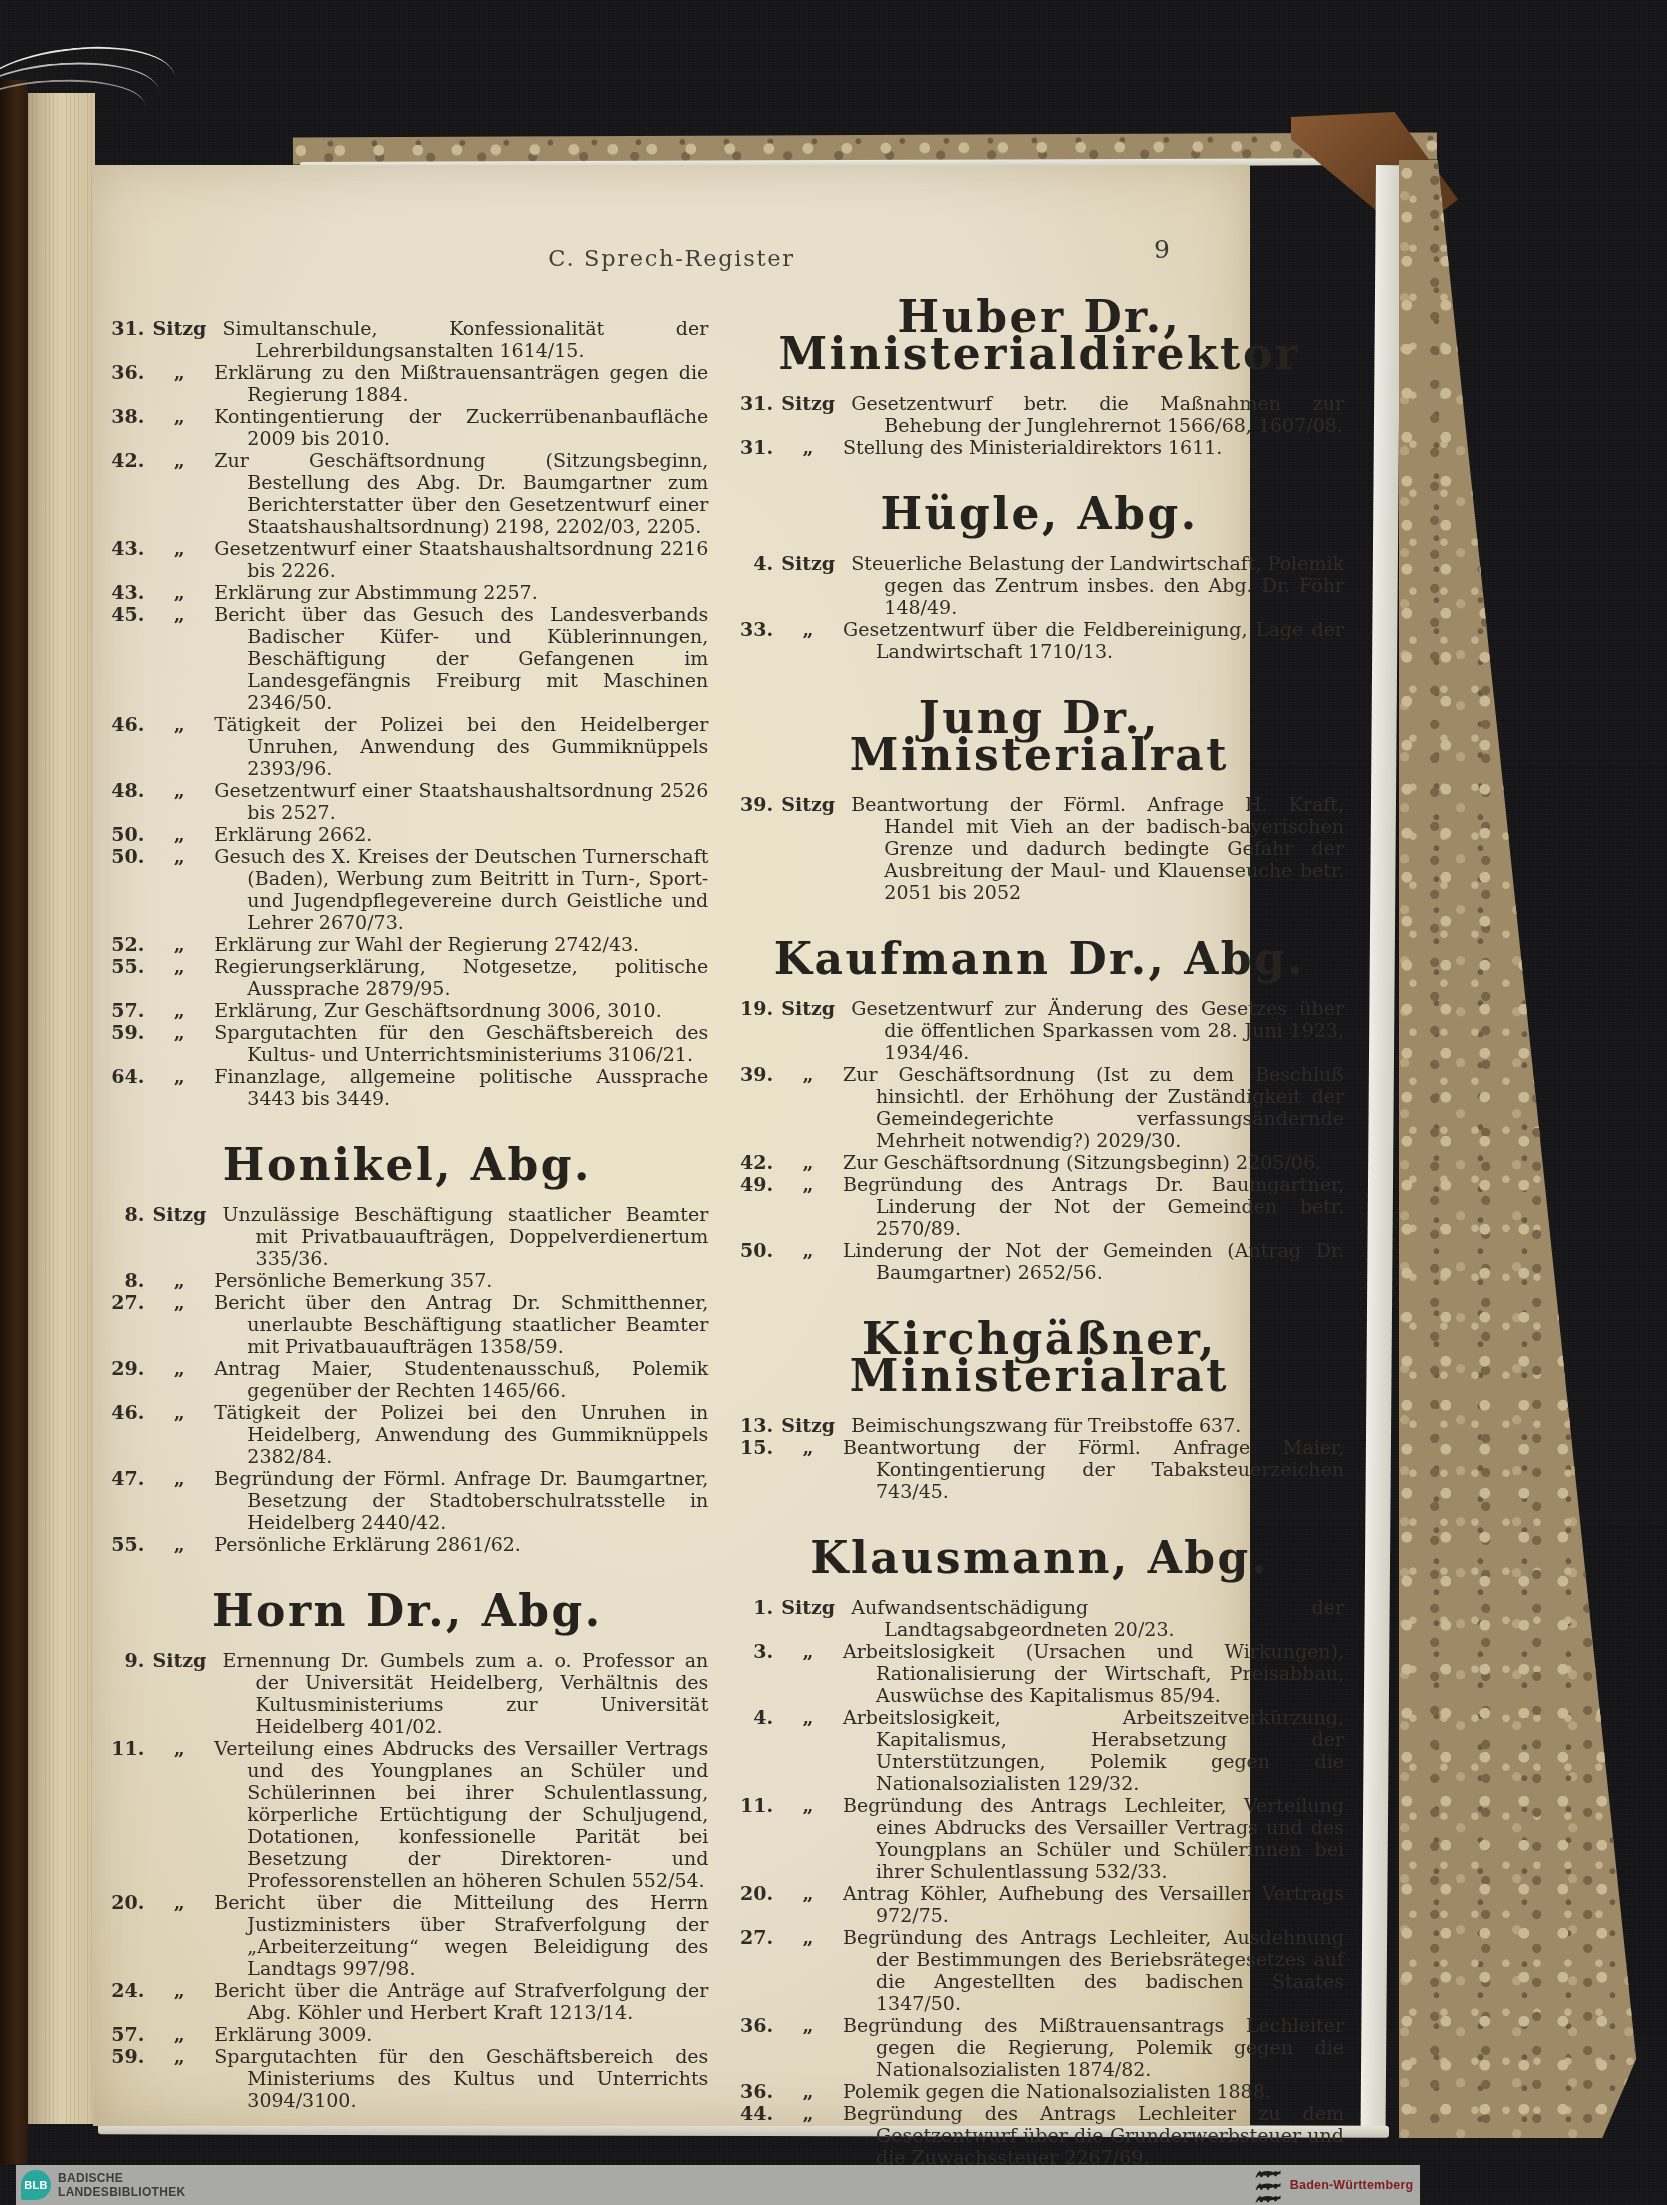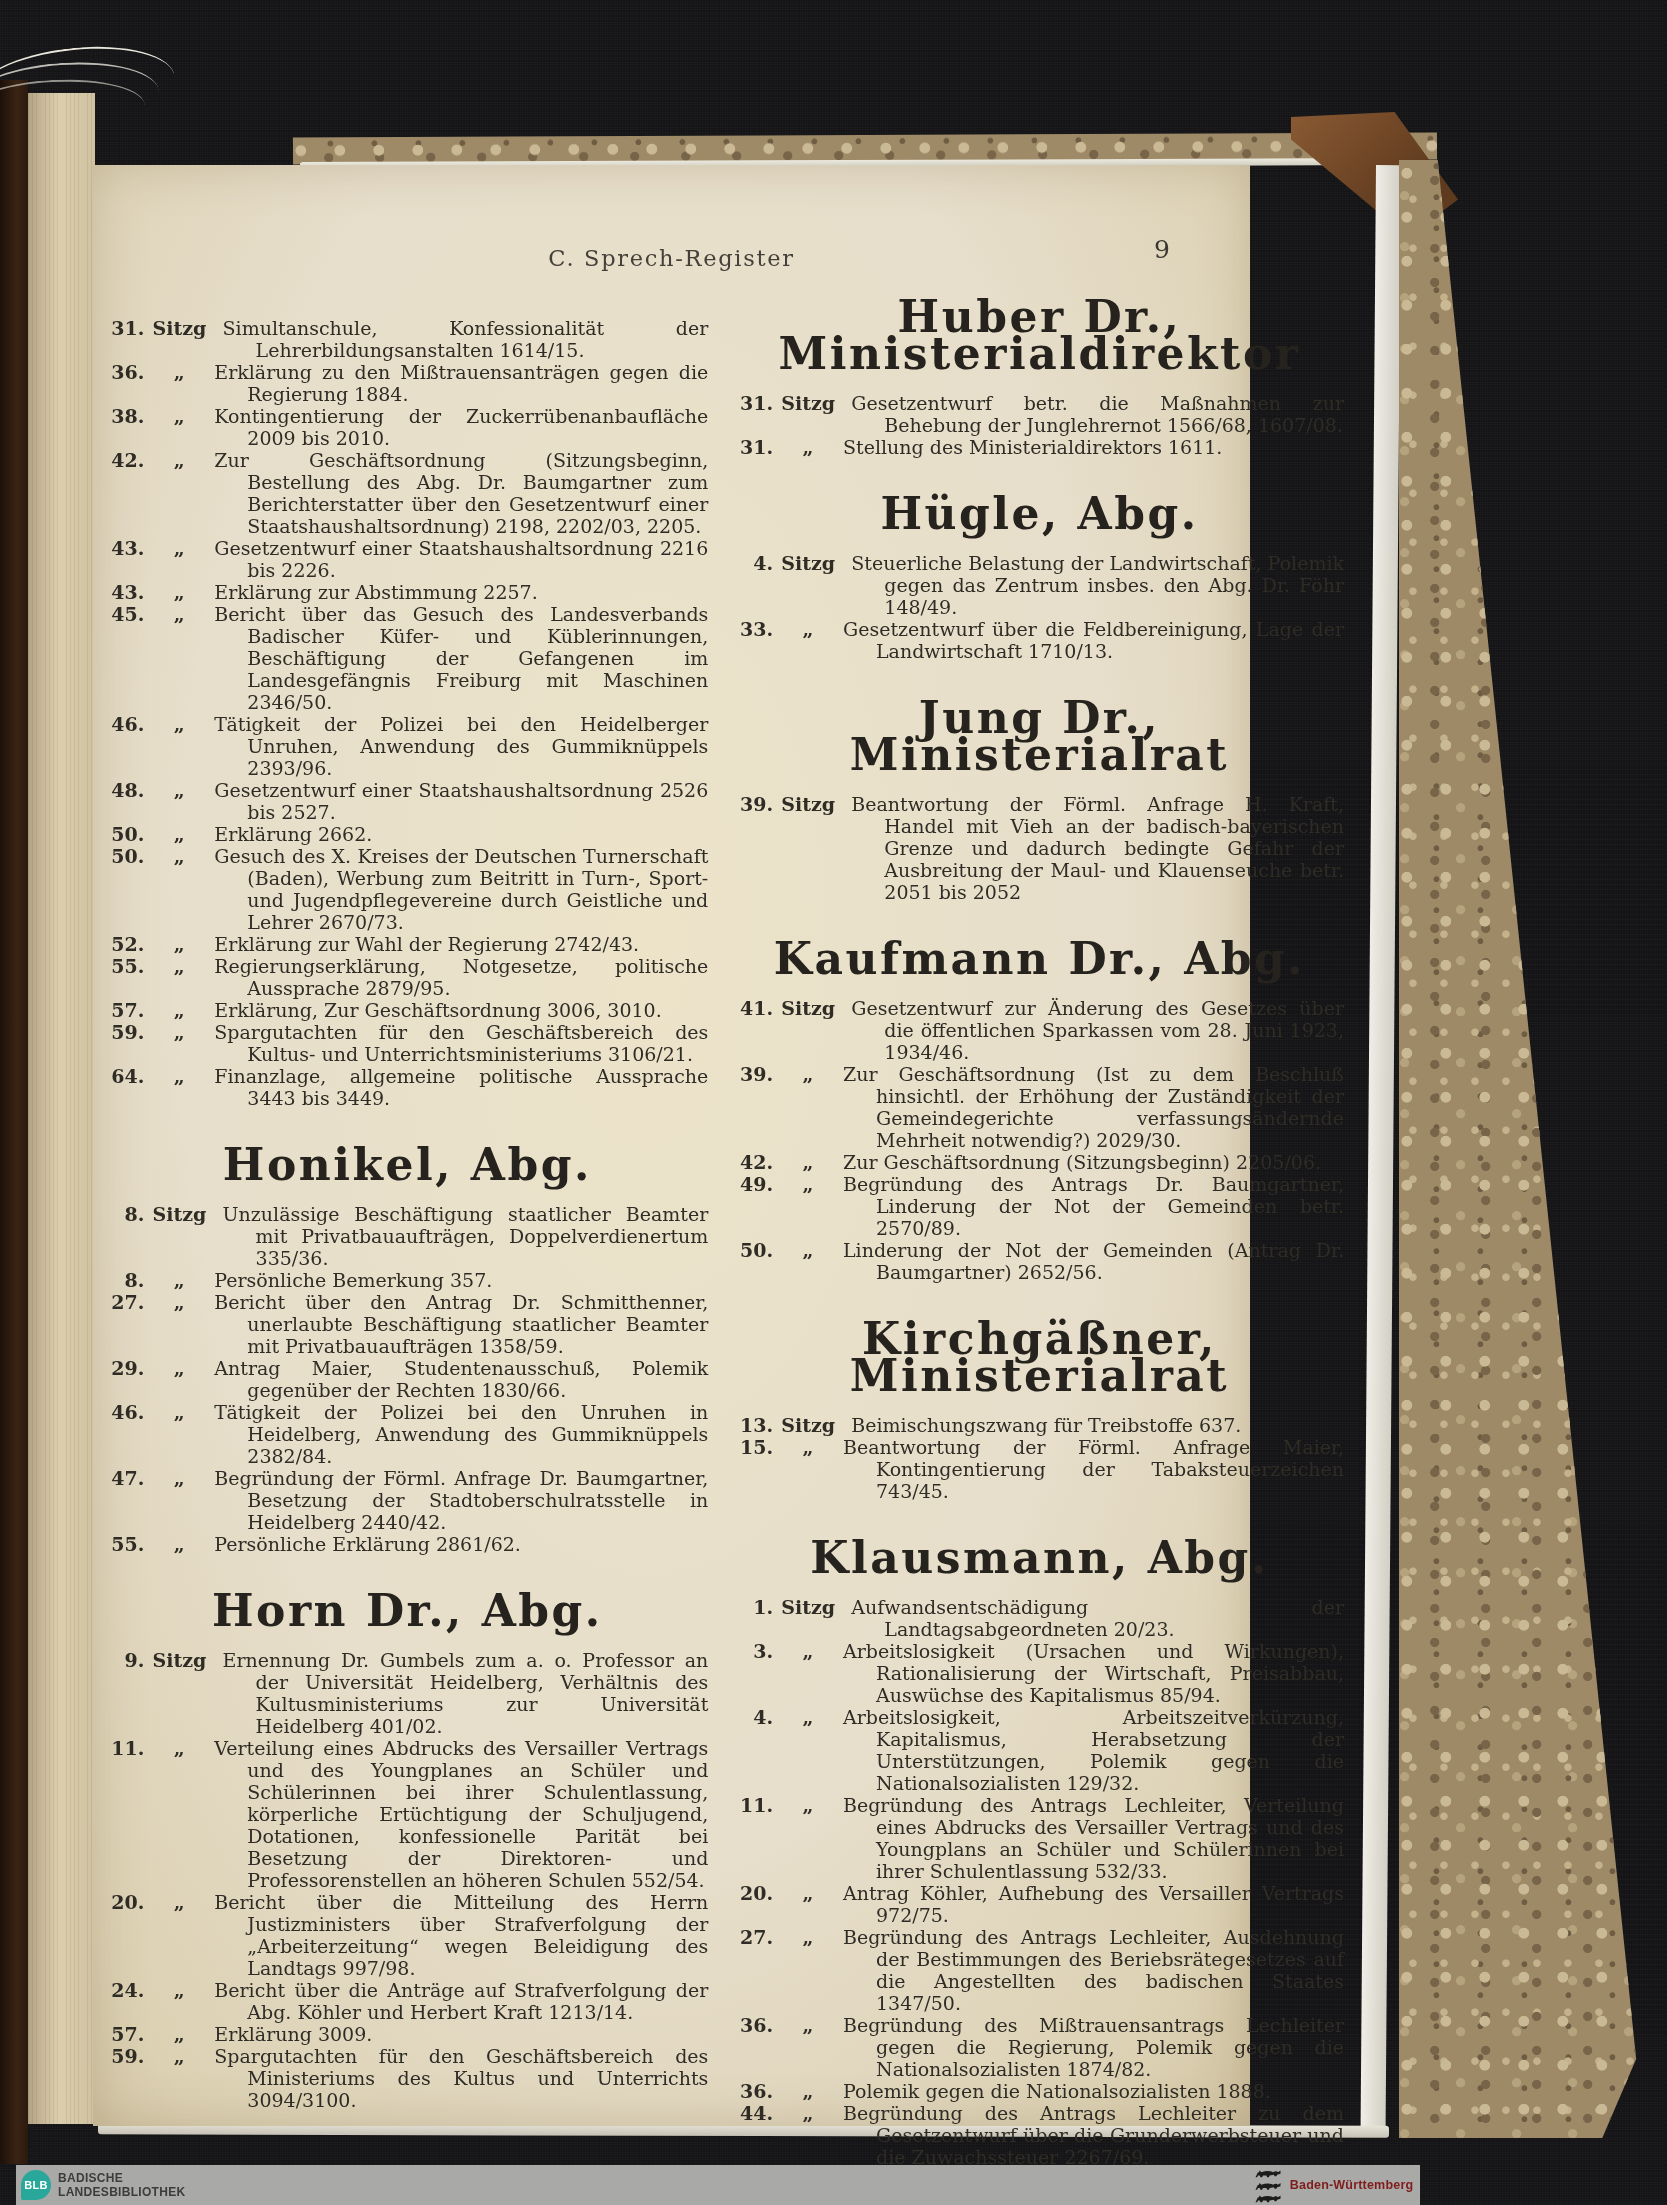--- a/index.html
+++ b/index.html
@@ -187,21 +187,21 @@
         <span class="e-text">Persönliche Bemerkung 357.</span>
       </div>
       <div class="entry">
         <span class="e-num">27.</span>
         <span class="e-label ditto">„</span>
         <span class="e-text">Bericht über den Antrag Dr. Schmitthenner, unerlaubte Beschäftigung staatlicher Beamter mit Privatbauaufträgen 1358/59.</span>
       </div>
       <div class="entry">
         <span class="e-num">29.</span>
         <span class="e-label ditto">„</span>
-        <span class="e-text">Antrag Maier, Studentenausschuß, Polemik gegenüber der Rechten 1830/66.</span>
+        <span class="e-text">Antrag Maier, Studentenausschuß, Polemik gegenüber der Rechten 1465/66.</span>
       </div>
       <div class="entry">
         <span class="e-num">46.</span>
         <span class="e-label ditto">„</span>
         <span class="e-text">Tätigkeit der Polizei bei den Unruhen in Heidelberg, Anwendung des Gummiknüppels 2382/84.</span>
       </div>
       <div class="entry">
         <span class="e-num">47.</span>
         <span class="e-label ditto">„</span>
         <span class="e-text">Begründung der Förml. Anfrage Dr. Baumgartner, Besetzung der Stadtoberschulratsstelle in Heidelberg 2440/42.</span>
@@ -267,21 +267,21 @@
         <span class="e-text">Gesetzentwurf über die Feldbereinigung, Lage der Landwirtschaft 1710/13.</span>
       </div>
       <div class="sec-heading">Jung Dr., Ministerialrat</div>
       <div class="entry">
         <span class="e-num">39.</span>
         <span class="e-label">Sitzg</span>
         <span class="e-text">Beantwortung der Förml. Anfrage H. Kraft, Handel mit Vieh an der badisch-bayerischen Grenze und dadurch bedingte Gefahr der Ausbreitung der Maul- und Klauenseuche betr. 2051 bis 2052</span>
       </div>
       <div class="sec-heading">Kaufmann Dr., Abg.</div>
       <div class="entry">
-        <span class="e-num">41.</span>
+        <span class="e-num">19.</span>
         <span class="e-label">Sitzg</span>
         <span class="e-text">Gesetzentwurf zur Änderung des Gesetzes über die öffentlichen Sparkassen vom 28. Juni 1923, 1934/46.</span>
       </div>
       <div class="entry">
         <span class="e-num">39.</span>
         <span class="e-label ditto">„</span>
         <span class="e-text">Zur Geschäftsordnung (Ist zu dem Beschluß hinsichtl. der Erhöhung der Zuständigkeit der Gemeindegerichte verfassungsändernde Mehrheit notwendig?) 2029/30.</span>
       </div>
       <div class="entry">
         <span class="e-num">42.</span>

